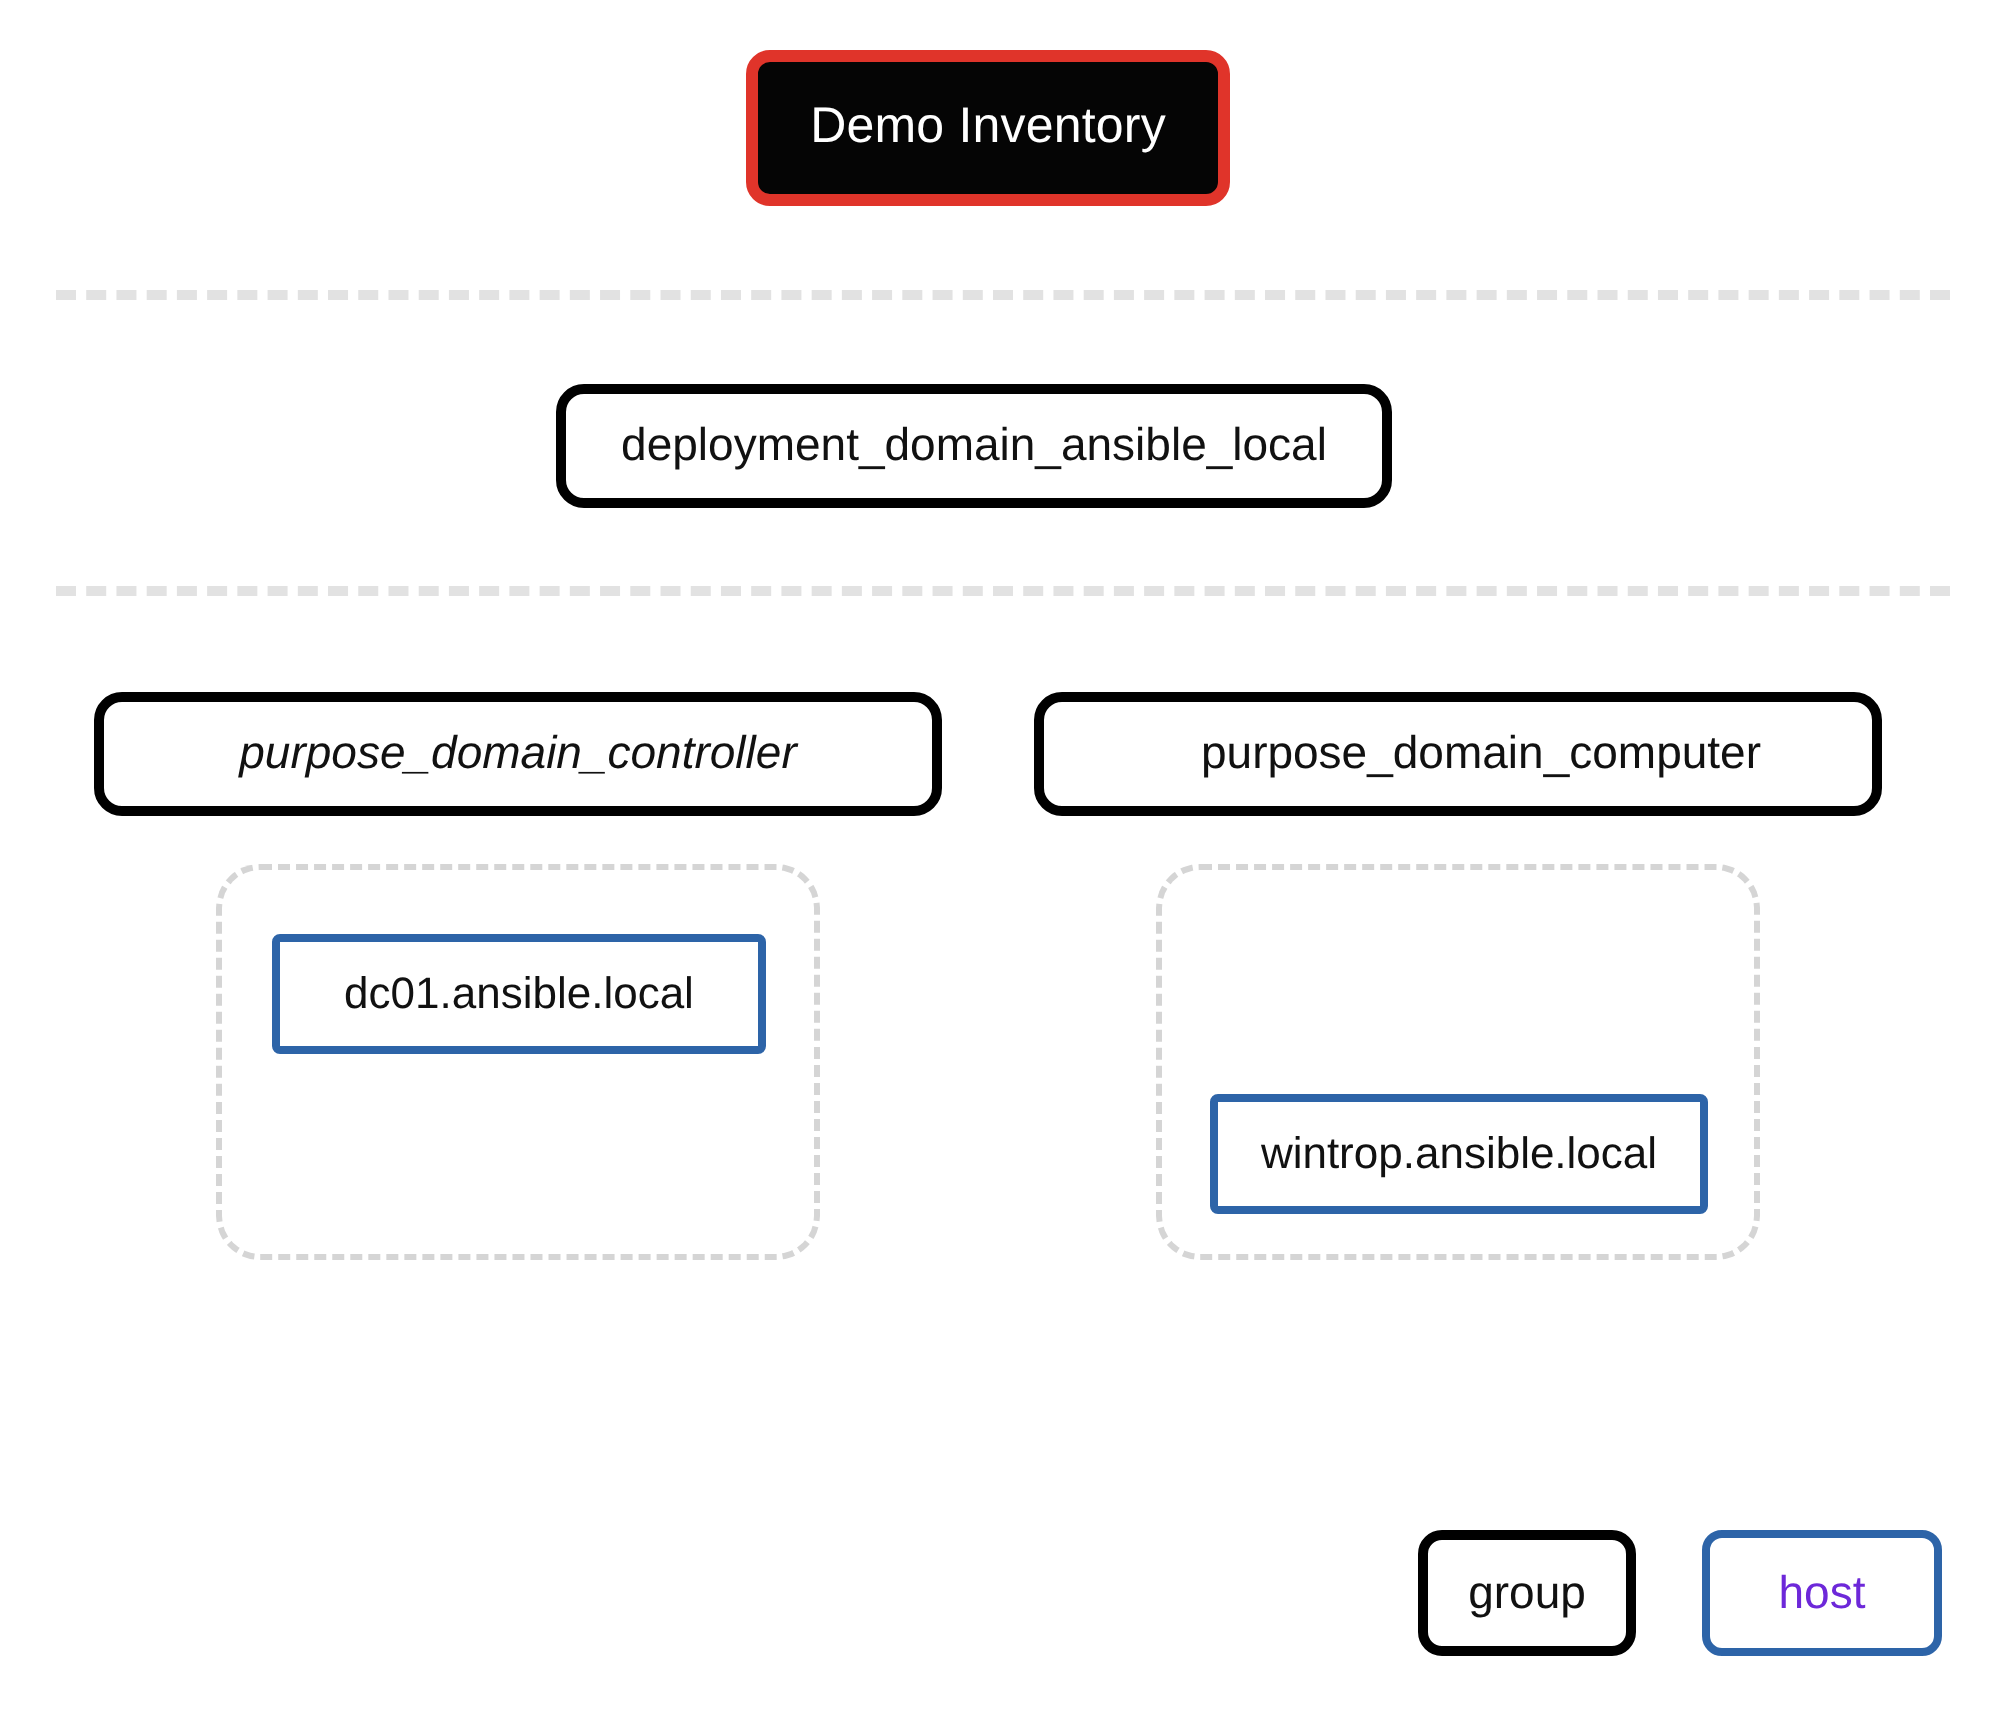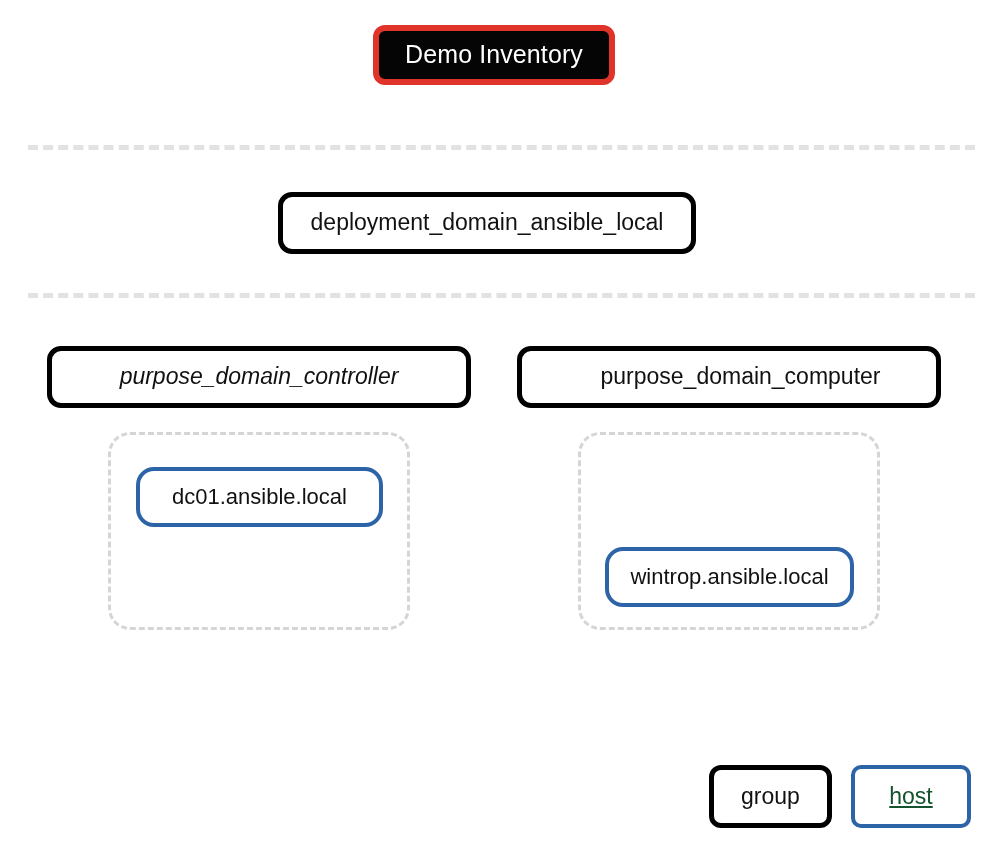--- a/index.html
+++ b/index.html
@@ -47,21 +47,21 @@
     color: #111111;
     border: 5px solid #000000;
     border-radius: 14px;
     font-size: 23px;
   }
 
   
   .node-host {
     color: #111111;
     border: 4px solid #2d64a8;
-    border-radius: 18px;
+    border-radius: 4px;
     font-size: 22px;
   }
 
   
   .host-container {
     position: absolute;
     box-sizing: border-box;
     border: 3px dashed #d5d5d5;
     border-radius: 22px;
     background: transparent;
@@ -84,49 +84,48 @@
     background: #ffffff;
     font-size: 23px;
     white-space: nowrap;
   }
   .legend-group {
     color: #111111;
     border: 5px solid #000000;
     border-radius: 12px;
   }
   .legend-host {
-    color: #14532d;
+    color: #6d28d9;
     border: 4px solid #2d64a8;
     border-radius: 10px;
-    text-decoration: underline;
   }
 </style>
 </head>
 <body>
 
 <div id="canvas">
 
-  <div class="node node-root" style="left:373px; top:25px; width:242px; height:60px;text-align:center;">Demo Inventory</div>
+  <div class="node node-root" style="left:373px; top:25px; width:242px; height:78px;text-align:center;">Demo Inventory</div>
 
   <div class="rank-divider" style="left:28px; top:145px; width:947px;"></div>
 
   <div class="node node-group" style="left:278px; top:192px; width:418px; height:62px;">deployment_domain_ansible_local</div>
 
   <div class="rank-divider" style="left:28px; top:293px; width:947px;"></div>
 
   <div class="node node-group" style="left:47px; top:346px; width:424px; height:62px;font-style:italic;">purpose_domain_controller</div>
 
   <div class="node node-group" style="left:517px; top:346px; width:424px; height:62px;padding-left:23px;">purpose_domain_computer</div>
 
   <div class="host-container" style="left:108px; top:432px; width:302px; height:198px;"></div>
 
   <div class="node node-host" style="left:136px; top:467px; width:247px; height:60px;">dc01.ansible.local</div>
 
   <div class="host-container" style="left:578px; top:432px; width:302px; height:198px;"></div>
 
 
   <div class="node node-host" style="left:605px; top:547px; width:249px; height:60px;">wintrop.ansible.local</div>
 
-  <div class="legend-item legend-group" style="left:709px; top:765px; width:123px; height:63px;">group</div>
+  <div class="legend-item legend-group" style="left:709px; top:765px; width:109px; height:63px;">group</div>
 
   <div class="legend-item legend-host" style="left:851px; top:765px; width:120px; height:63px;">host</div>
 
 </div>
 
 </body></html>

